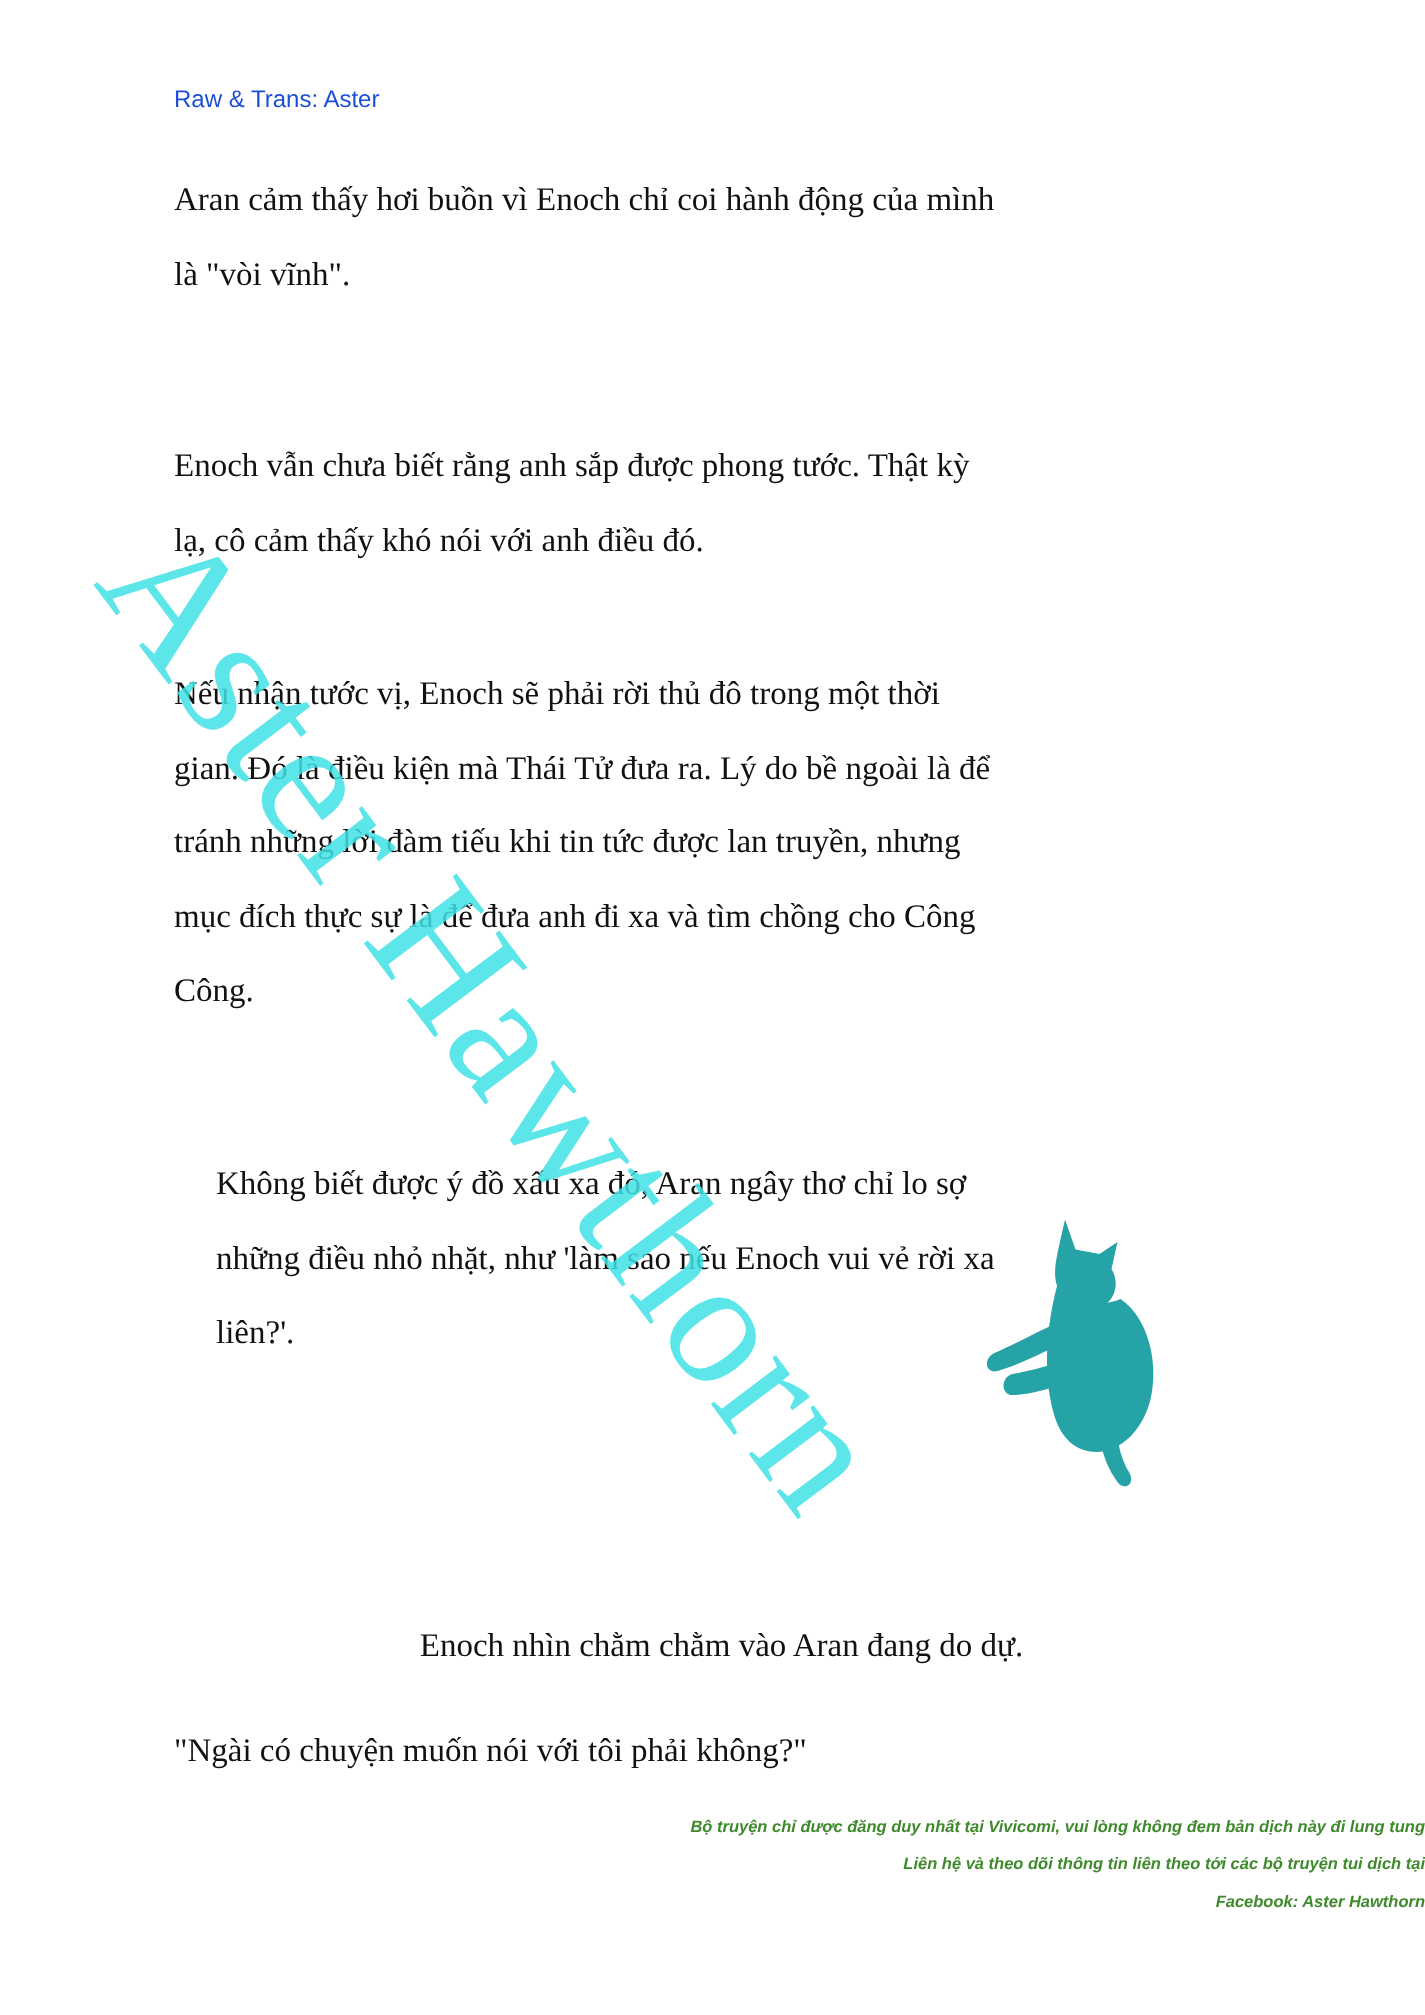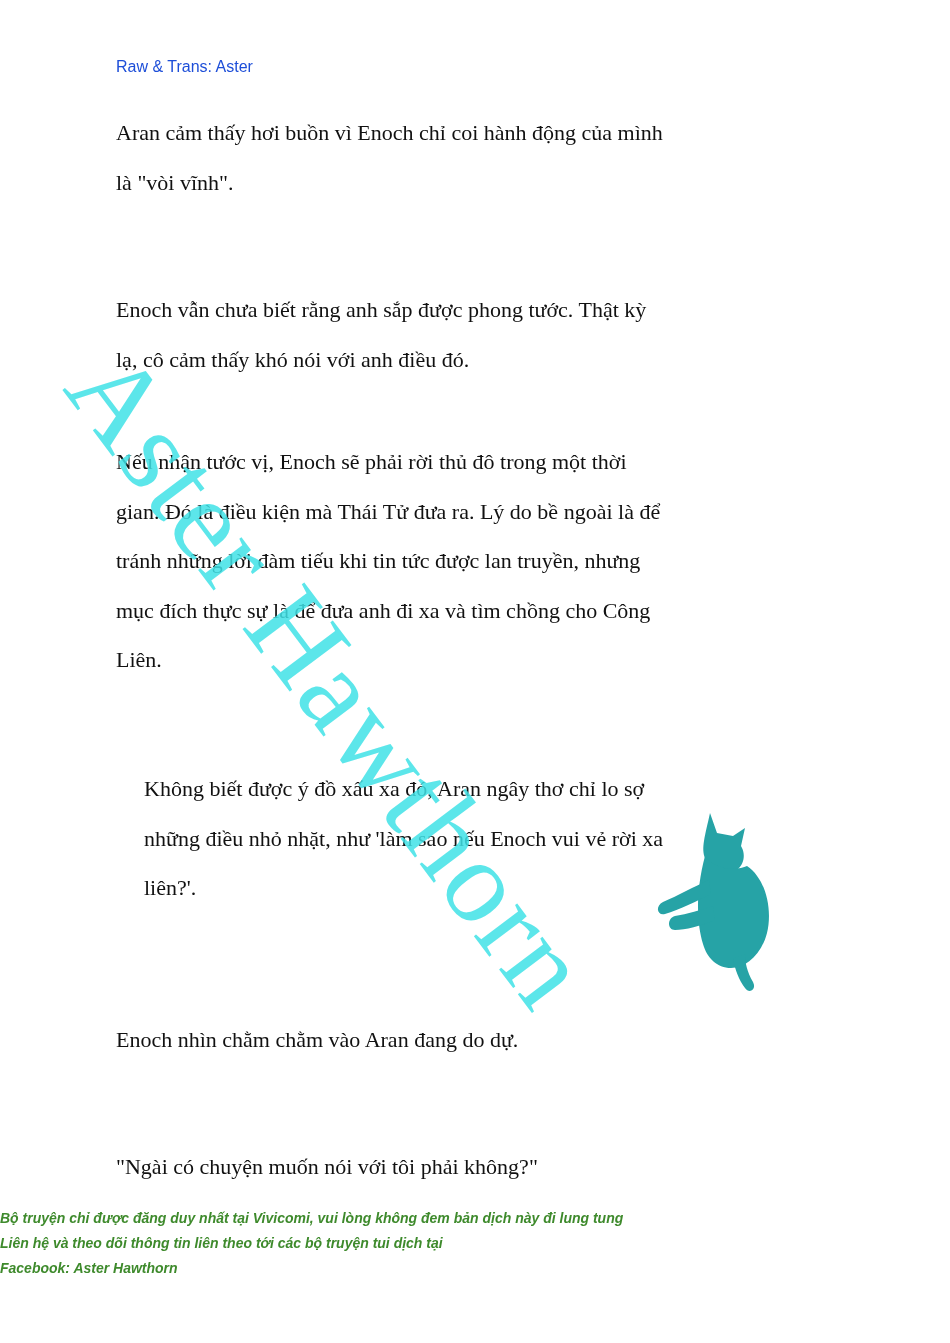--- a/index.html
+++ b/index.html
@@ -63,25 +63,25 @@
       position: absolute;
       left: 655px;
       top: 808px;
       width: 125px;
       height: 185px;
     }
     .footer {
       position: absolute;
       left: 0;
       width: 950px;
-      text-align: left;
+      text-align: right;
       font-family: "Liberation Sans", sans-serif;
       font-style: italic;
       font-weight: bold;
-      font-size: 14px;
+      font-size: 11px;
       color: #3e8a2c;
     }
     .footer .fline { display: block; height: 25px; line-height: 25px; }
   </style>
 </head>
 <body>
 
 <div class="header">Raw &amp; Trans: Aster</div>
 
 <div class="content">
@@ -91,28 +91,28 @@
   </div>
   <div class="para" style="top:285px;">
     <span class="line">Enoch vẫn chưa biết rằng anh sắp được phong tước. Thật kỳ</span>
     <span class="line">lạ, cô cảm thấy khó nói với anh điều đó.</span>
   </div>
   <div class="para" style="top:437px;">
     <span class="line">Nếu nhận tước vị, Enoch sẽ phải rời thủ đô trong một thời</span>
     <span class="line">gian. Đó là điều kiện mà Thái Tử đưa ra. Lý do bề ngoài là để</span>
     <span class="line">tránh những lời đàm tiếu khi tin tức được lan truyền, nhưng</span>
     <span class="line">mục đích thực sự là để đưa anh đi xa và tìm chồng cho Công</span>
-    <span class="line">Liên.</span>
+    <span class="line">Công.</span>
   </div>
   <div class="para" style="top:764px;margin-left:28px;">
     <span class="line">Không biết được ý đồ xấu xa đó, Aran ngây thơ chỉ lo sợ</span>
     <span class="line">những điều nhỏ nhặt, như 'làm sao nếu Enoch vui vẻ rời xa</span>
     <span class="line">liên?'.</span>
   </div>
-  <div class="para" style="top:1015px;">
+  <div class="para" style="top:1072px;text-align:center;">
     <span class="line">Enoch nhìn chằm chằm vào Aran đang do dự.</span>
   </div>
   <div class="para" style="top:1142px;">
     <span class="line">"Ngài có chuyện muốn nói với tôi phải không?"</span>
   </div>
 </div>
 
 <div class="watermark">
   <div class="wm-text">Aster Hawthorn</div>
   <svg class="cat" viewBox="0 0 125 185" xmlns="http://www.w3.org/2000/svg">

